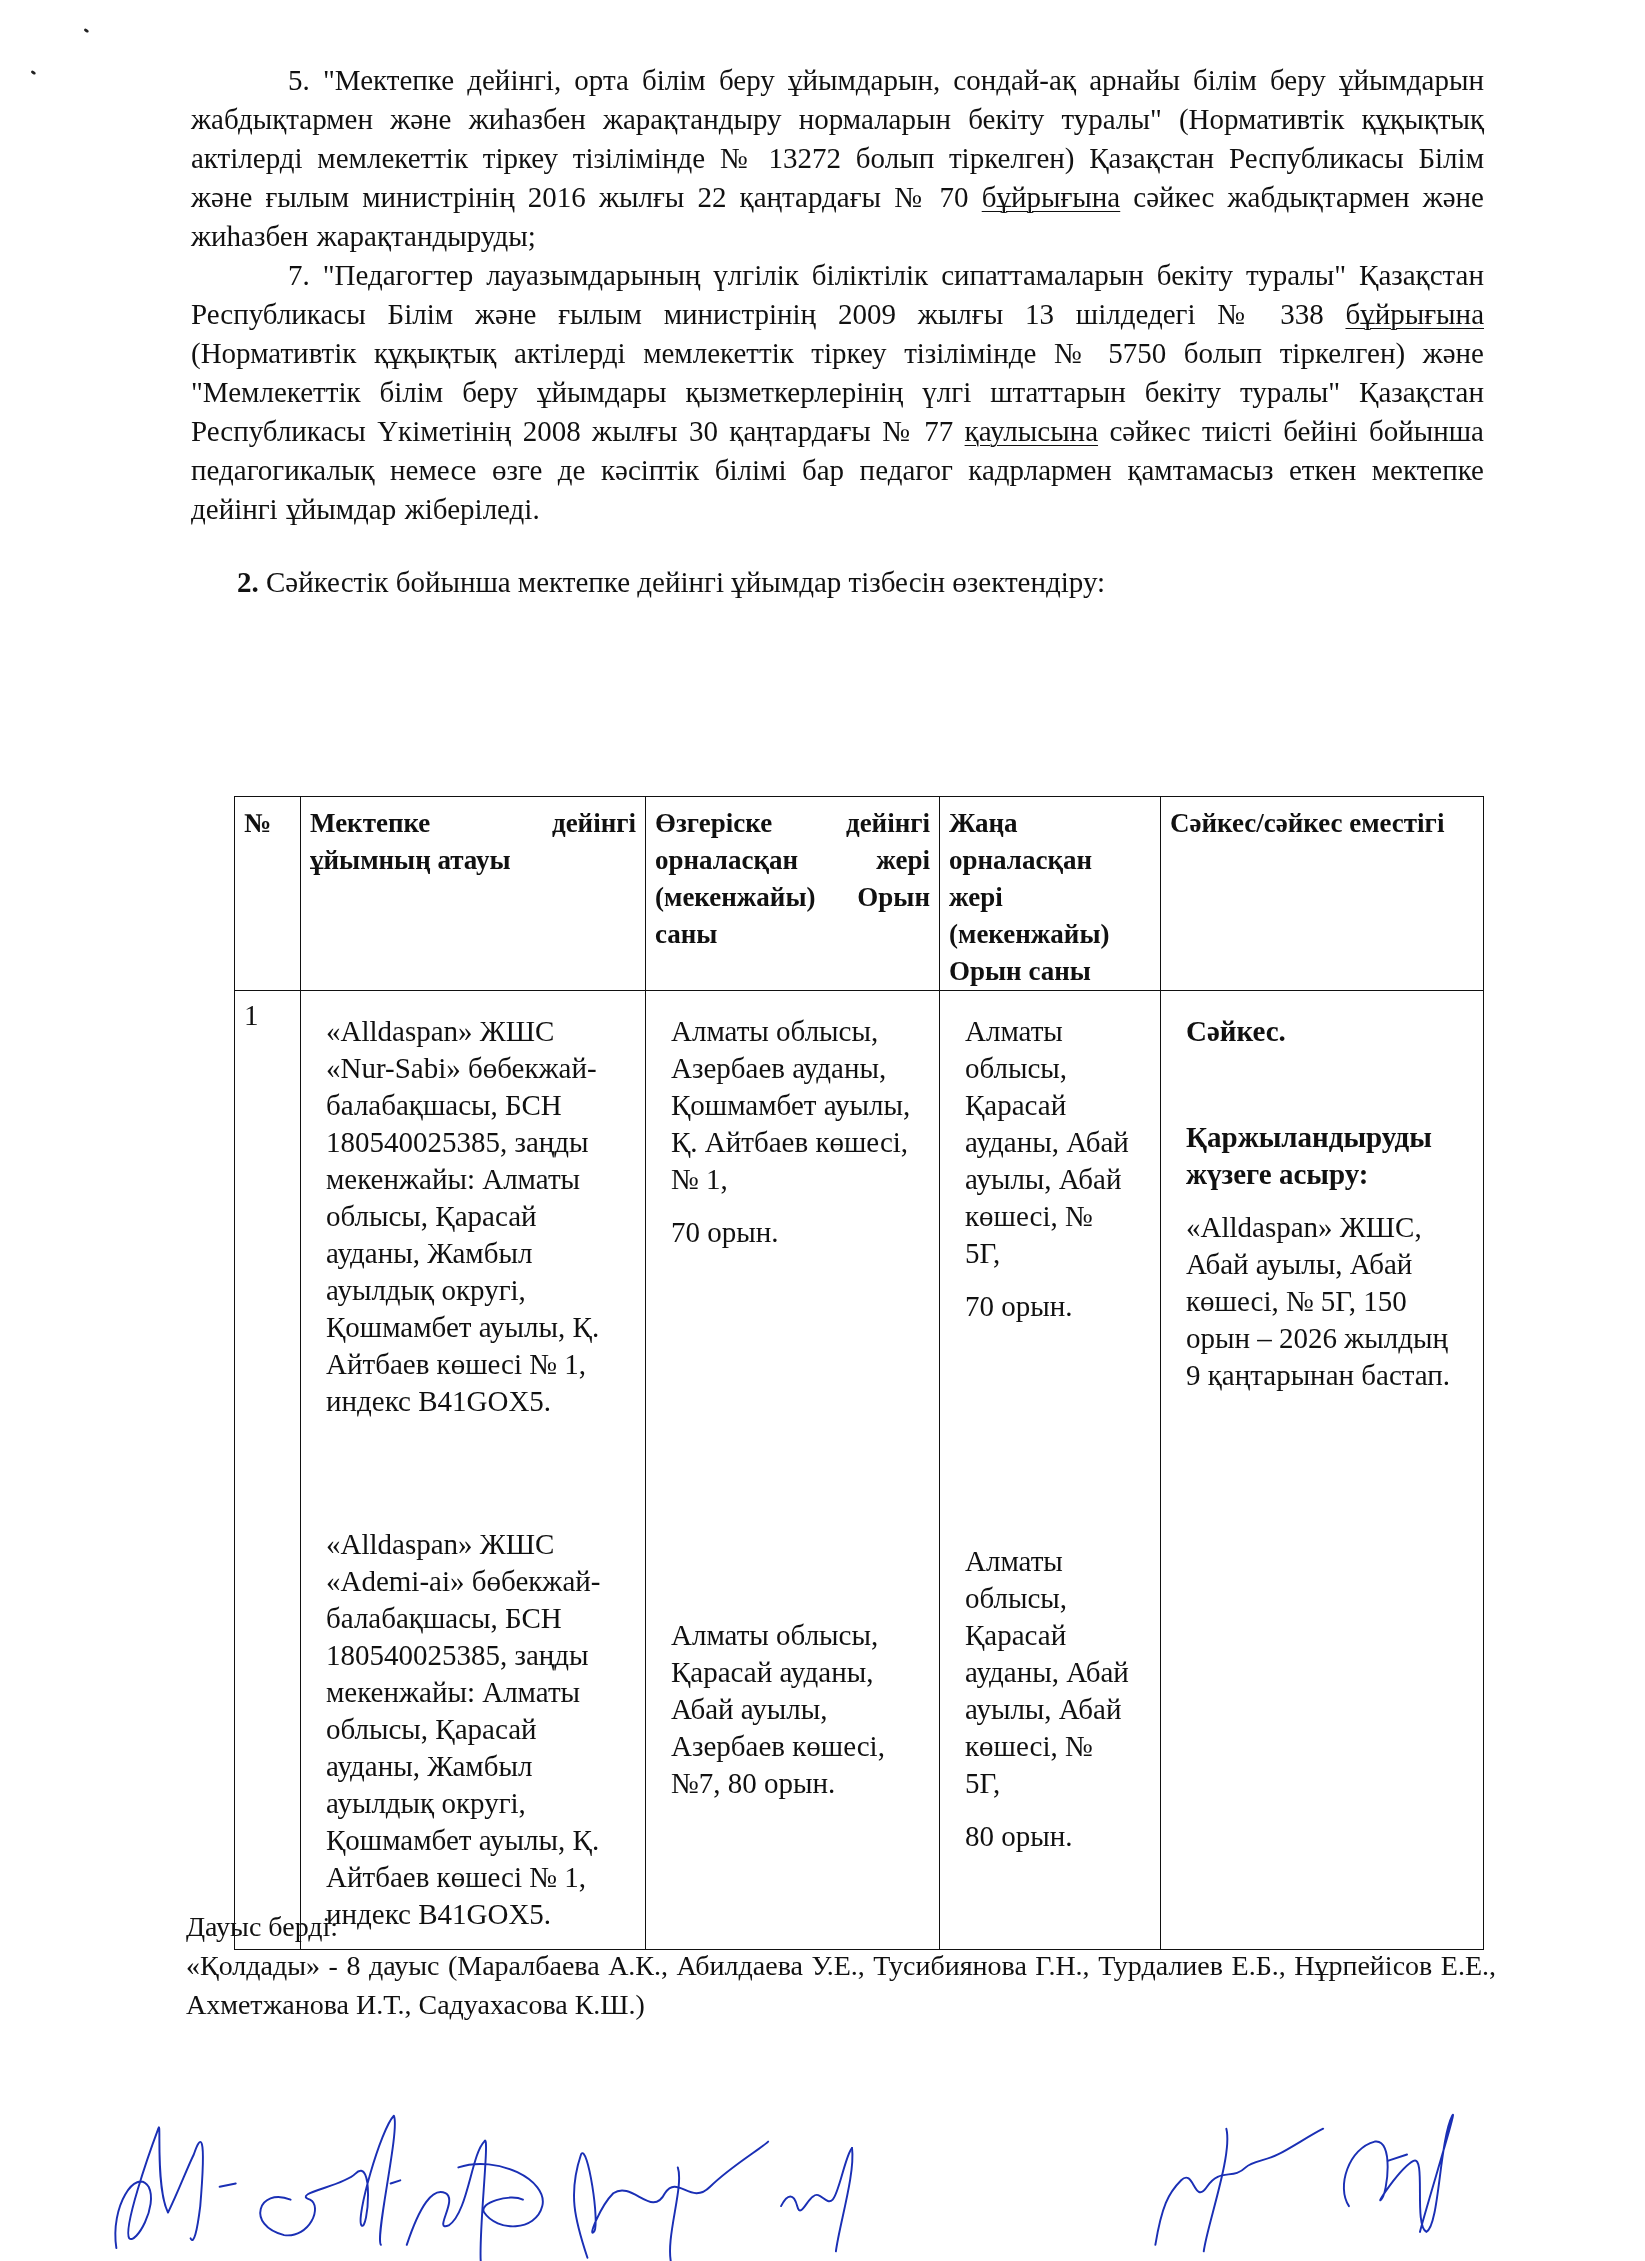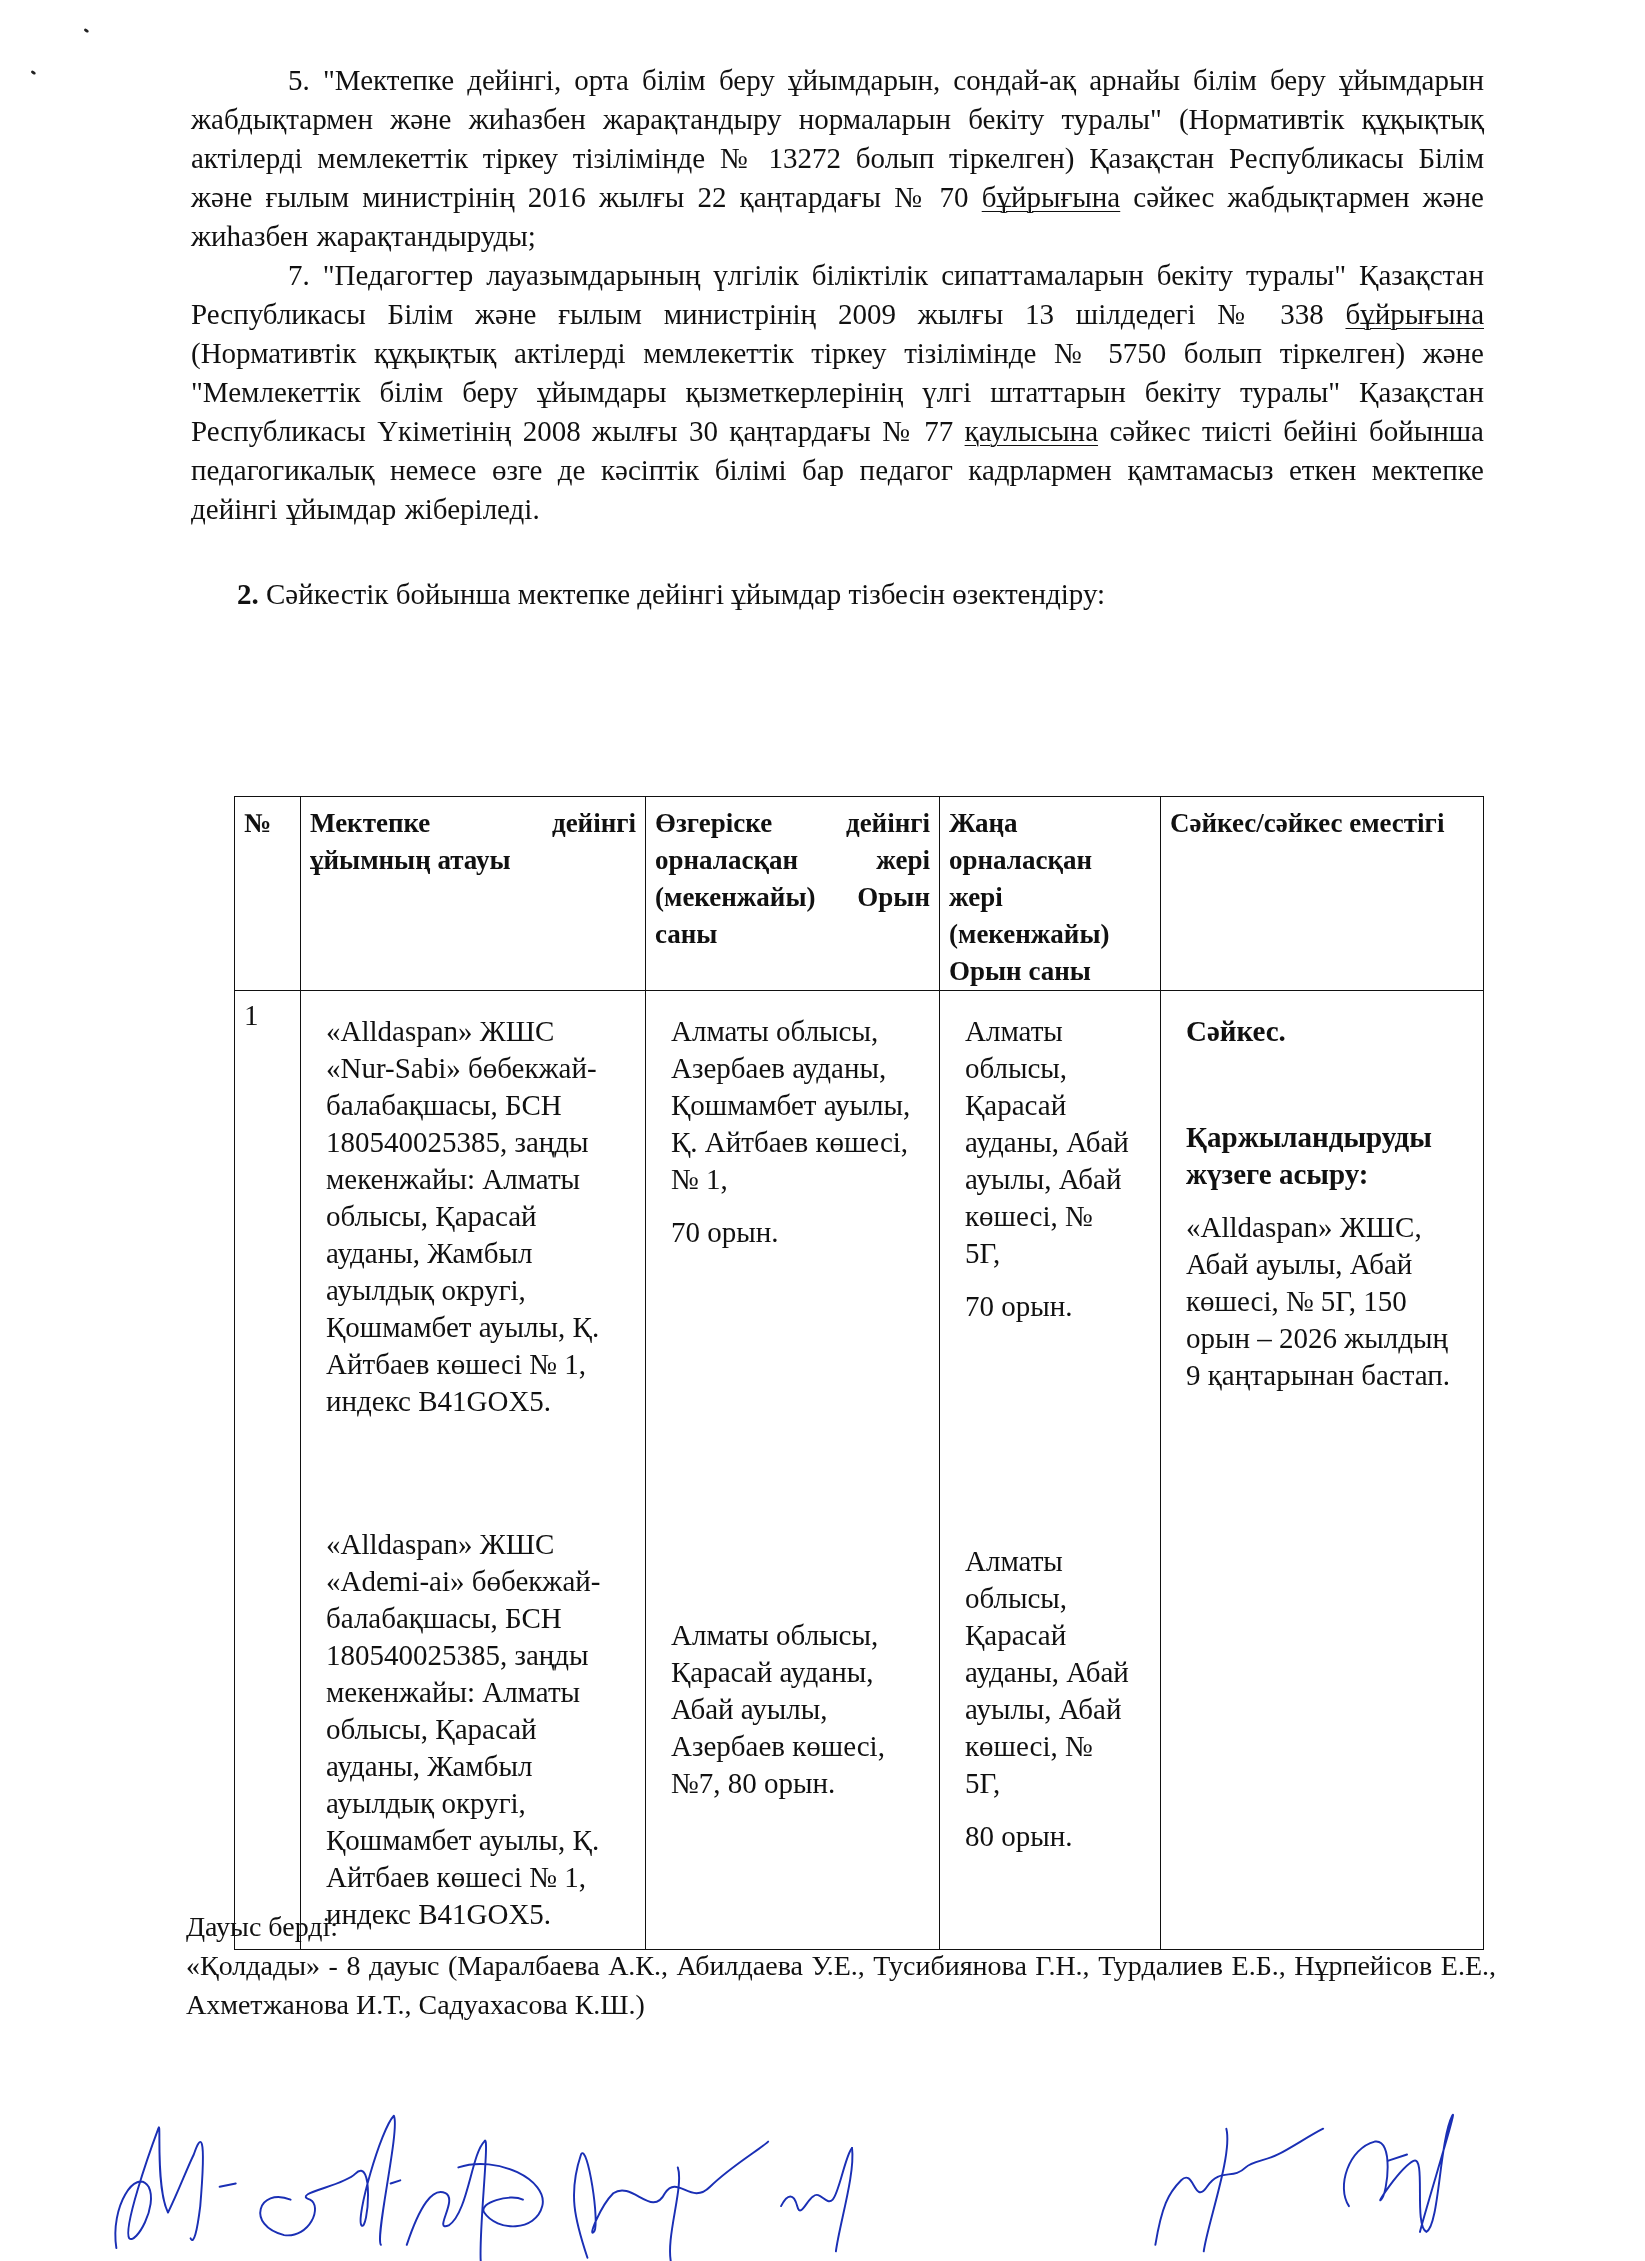--- a/index.html
+++ b/index.html
@@ -7,21 +7,21 @@
     width: 1645px; height: 2261px; position: relative; overflow: hidden;
     font-family: "Liberation Serif", "DejaVu Serif", serif; color: #111111;
   }
   .speck { position: absolute; width: 4.5px; height: 2.6px; background: #222; border-radius: 50%; transform: rotate(30deg); }
   .content { position: absolute; left: 191px; width: 1293px; top: 61px; }
   .para {
     font-size: 29px; line-height: 39px; text-align: justify; text-align-last: left;
     margin: 0; text-indent: 97px; word-spacing: 1.3px;
   }
   .u { text-decoration: underline; text-underline-offset: 3.9px; text-decoration-thickness: 1.3px; }
-  .section-title { font-size: 29px; line-height: 39px; margin: 46px 0 0 0; padding-left: 46px; }
+  .section-title { font-size: 29px; line-height: 39px; margin: 34px 0 0 0; padding-left: 46px; }
   .section-title b { font-weight: 700; }
 
   table.orgs {
     position: absolute; left: 234px; top: 796px; width: 1248px;
     border-collapse: collapse; table-layout: fixed;
   }
   table.orgs td, table.orgs th {
     border: 1.6px solid #111; vertical-align: top; padding: 2.6px 9px 0 9px;
   }
   table.orgs th {

